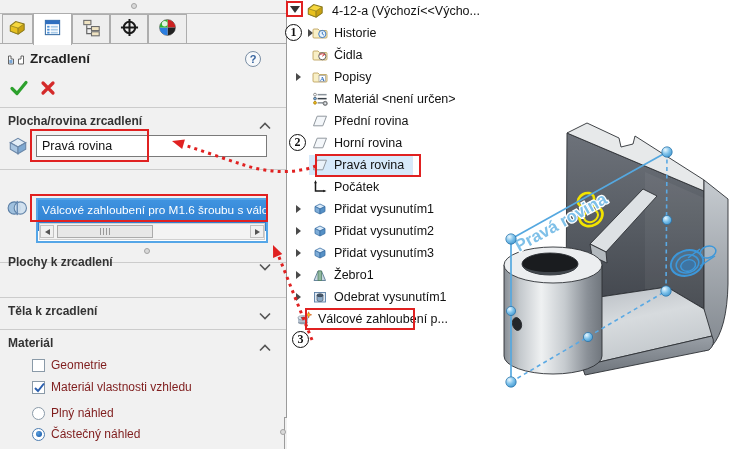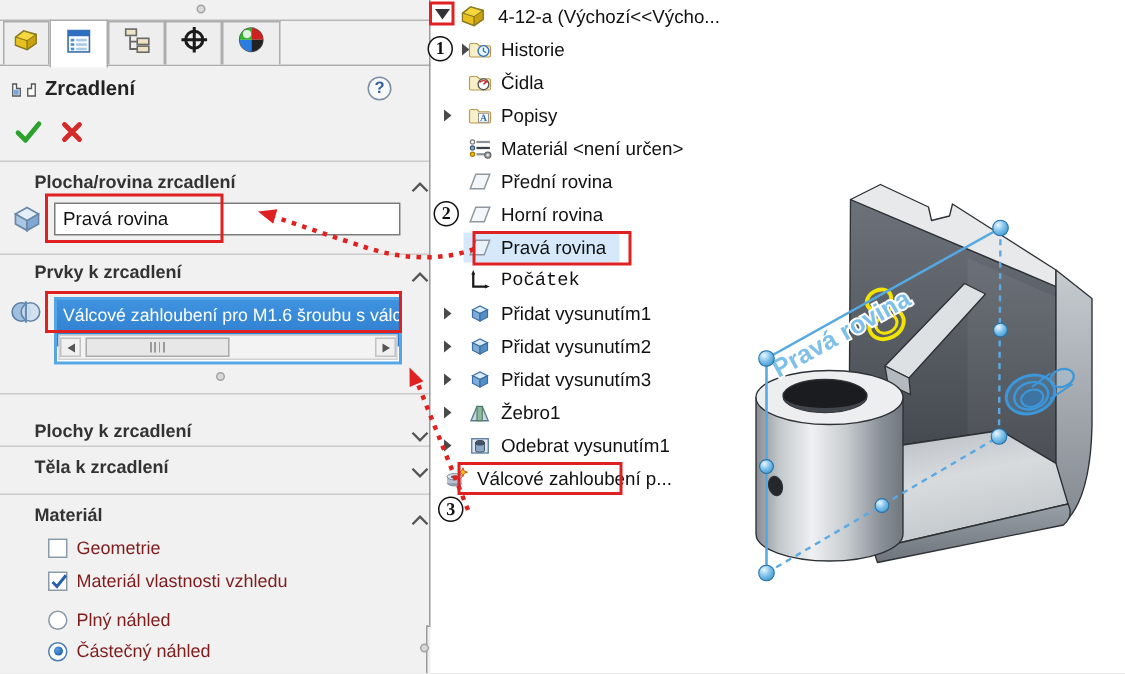--- a/index.html
+++ b/index.html
@@ -19,21 +19,21 @@
   .tab.active{background:#ffffff;top:13px;height:32px;z-index:2;}
   .tab svg{width:19px;height:19px;}
   .pm-title{position:absolute;left:30px;top:51px;font-size:13.5px;font-weight:bold;color:#222;}
   .pm-title-icon{position:absolute;left:7px;top:51px;width:18px;height:16px;}
   .help-btn{position:absolute;left:245px;top:51px;width:16px;height:16px;border:1px solid #7b8fa5;
             border-radius:50%;color:#35629d;font-size:11px;font-weight:bold;text-align:center;
             line-height:14px;background:#f7f9fb;cursor:pointer;}
   .okbtn{position:absolute;left:9px;top:78px;width:20px;height:20px;cursor:pointer;}
   .cancelbtn{position:absolute;left:38px;top:78px;width:20px;height:20px;cursor:pointer;}
   .hr{position:absolute;left:0;width:287px;height:1px;background:#cccccc;}
-  .sec{position:absolute;left:0;width:274px;height:20px;margin-left:15px;}
+  .sec{position:absolute;left:0;width:274px;height:20px;}
   .sec .lbl{position:absolute;left:8px;top:2px;font-size:12px;font-weight:bold;color:#333;}
   .sec .chev{position:absolute;left:258px;top:5px;width:14px;height:10px;cursor:pointer;}
   .sideicon{position:absolute;width:22px;height:22px;}
   .pm-input{position:absolute;left:36px;top:135px;width:231px;height:22px;border:1px solid #7a7a7a;
             background:#fff;font-family:"Liberation Sans",sans-serif;font-size:12.5px;color:#111;
             padding:0 0 0 5px;outline:none;}
   .listbox{position:absolute;left:36px;top:198px;width:232px;height:45px;background:#fff;
            border:2px solid #55a6e7;}
   .sel-item{position:absolute;left:0;top:0;width:228px;height:31px;
             background:linear-gradient(#3f93e0,#2c7ccd);color:#fff;font-size:11.8px;
@@ -239,21 +239,21 @@
           </svg></span>
         <span class="tlbl">Horní rovina</span>
       </div>
       <div class="tree-row" style="left: 286px; top: 155px;">
         <span class="selbg"></span>
         <span class="ticon"><svg viewBox="0 0 16 16">
             <path d="M1.5,12.8 L5.2,3.2 L14.5,3.2 L10.8,12.8 Z" fill="#f0f4f8" fill-opacity="0.75" stroke="#90979e" stroke-width="1"></path>
           </svg></span>
         <span class="tlbl">Pravá rovina</span>
       </div>
-      <div class="tree-row" style="left: 286px; top: 177px; font-family: Liberation Mono, monospace;">
+      <div class="tree-row" style="left: 286px; top: 177px;">
         <span class="ticon"><svg viewBox="0 0 16 16">
             <path d="M3.5,3 L3.5,12 L12.5,12" fill="none" stroke="#1a1a1a" stroke-width="1.5"></path>
             <path d="M3.5,1 L2.2,4.2 L4.8,4.2 Z" fill="#1a1a1a"></path>
             <path d="M14.5,12 L11.3,10.7 L11.3,13.3 Z" fill="#1a1a1a"></path>
           </svg></span>
         <span class="tlbl">Počátek</span>
       </div>
       <div class="tree-row" style="left: 286px; top: 199px;">
         <span class="exp" style="left: 10px;"></span>
         <span class="ticon"><svg viewBox="0 0 16 16">
@@ -387,26 +387,20 @@
       <svg viewBox="0 0 20 20">
           <path d="M3,7 L10,3 L17,7 L10,11 Z" fill="#e4eef7" stroke="#6b87a8"></path>
           <path d="M3,7 L10,11 L10,17 L3,13 Z" fill="#a9c6e2" stroke="#6b87a8"></path>
           <path d="M10,11 L17,7 L17,13 L10,17 Z" fill="#7fa9d2" stroke="#6b87a8"></path>
         </svg>
     </span>
     <input class="pm-input" readonly="" value="Pravá rovina" style="">
 
     <div class="hr" style="top:169px;"></div>
 
-    <div class="sec" style="top:172px;">
-      <span class="lbl">Prvky k zrcadlení</span>
-      <span class="chev"><svg viewBox="0 0 14 10">
-            <path d="M2,7.5 L7,2.5 L12,7.5" fill="none" stroke="#555" stroke-width="1.6"></path>
-          </svg></span>
-    </div>
     <span class="sideicon" style="left:6px;top:197px;">
       <svg viewBox="0 0 20 20">
           <circle cx="7.5" cy="10" r="5.6" fill="#9fc0de" stroke="#5a7ea5"></circle>
           <circle cx="13" cy="10" r="5.6" fill="#cfe0ef" stroke="#5a7ea5" opacity="0.92"></circle>
           <rect x="9.6" y="3.5" width="1.3" height="13" fill="#6a8db5"></rect>
         </svg>
     </span>
     <div class="listbox">
       <div class="sel-item">Válcové zahloubení pro M1.6 šroubu s válc</div>
       <div class="scroll">
@@ -417,21 +411,21 @@
             <span class="grip"></span>
           </div>
         <div class="sbtn" style="right:0;">
             <span class="tri-r"></span>
           </div>
       </div>
     </div>
     <div class="splitdot" style="left:144px;top:248px;"></div>
 
     <div class="hr" style="top:262px;"></div>
-    <div class="sec" style="top:278px;">
+    <div class="sec" style="top:253px;">
       <span class="lbl">Plochy k zrcadlení</span>
       <span class="chev"><svg viewBox="0 0 14 10">
             <path d="M2,2.5 L7,7.5 L12,2.5" fill="none" stroke="#555" stroke-width="1.6"></path>
           </svg></span>
     </div>
 
     <div class="hr" style="top:297px;"></div>
     <div class="sec" style="top:302px;">
       <span class="lbl">Těla k zrcadlení</span>
       <span class="chev"><svg viewBox="0 0 14 10">

